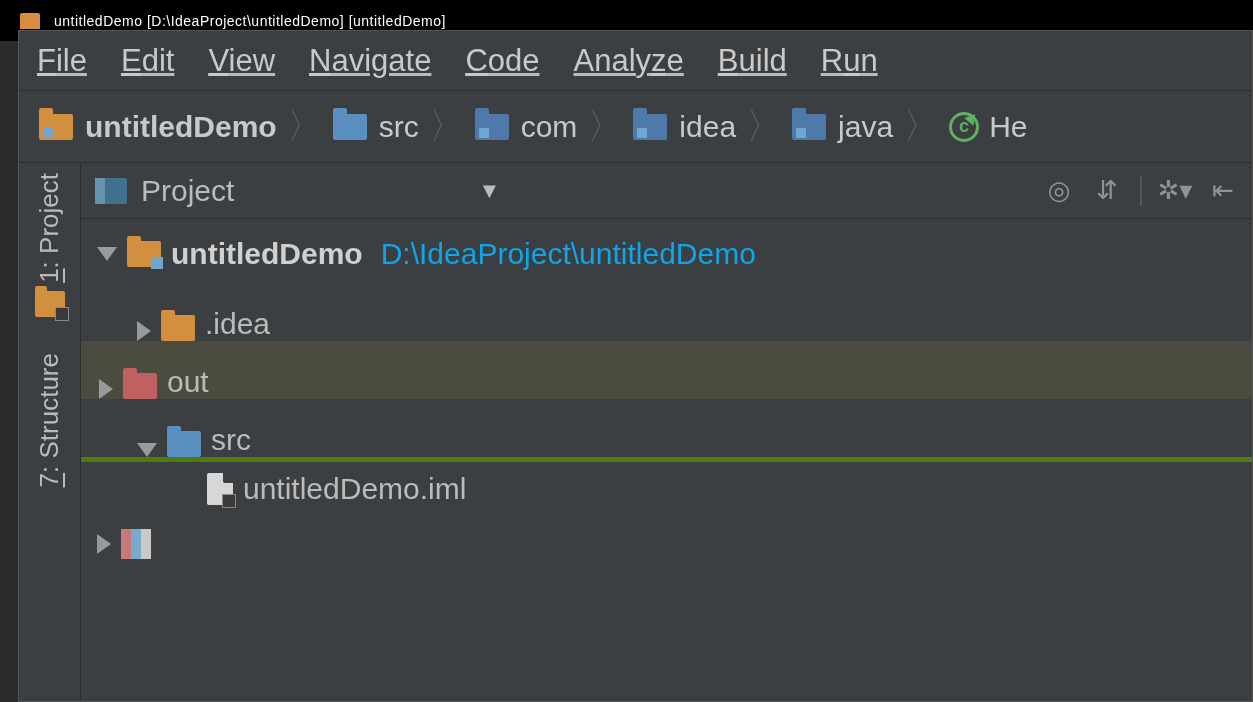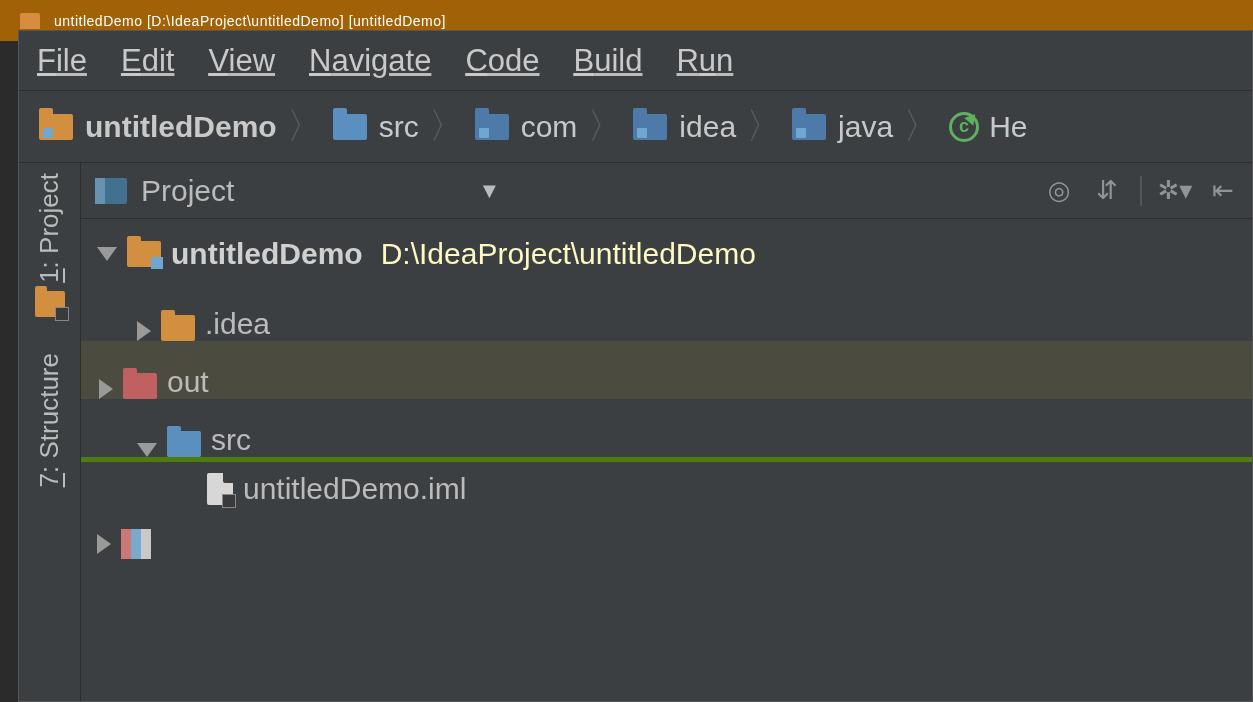--- a/index.html
+++ b/index.html
@@ -8,21 +8,21 @@
     height: 702px;
     background: #2b2b2b;
     font-family: "Segoe UI", sans-serif;
     overflow: hidden;
     color: #bbbbbb;
   }
 
   
   .titlebar {
     height: 41px;
-    background: #a16207;
+    background: #000000;
     display: flex;
     align-items: center;
     padding: 0 20px;
     color: #ffffff;
     font-size: 14px;
     letter-spacing: 0.5px;
     overflow: hidden;
     white-space: nowrap;
   }
   .titlebar .app-icon {
@@ -290,41 +290,42 @@
   .file-icon::after{
     content:"";position:absolute;right:-3px;bottom:-3px;width:12px;height:12px;
     background:#3a3a3a;border:1px solid #888;
   }
   .lib-icon {
     width:30px;height:30px;position:relative;
     background:linear-gradient(90deg,#c77 0 33%,#7ac 33% 66%,#c9c9c9 66% 100%);
   }
   .row-text { }
   .row-strong { font-weight:700; color:#d0d0d0; }
-  .row-dim { color:#fef9c3; margin-left:8px; }
+  .row-dim { color:#0ea5e9; margin-left:8px; }
 
   .indent-1 { padding-left:56px;align-items:flex-end; }
   .indent-2 { padding-left:96px; }
 </style>
 </head>
 <body>
 
 <div class="titlebar">
   <span class="app-icon"></span>
   <span>untitledDemo   [D:\IdeaProject\untitledDemo]   [untitledDemo]</span>
 </div>
 
 <div class="ide-frame">
 
   <div class="menu-bar">
     <div class="menu-item"><span class="mnemonic">F</span><span>ile</span></div>
     <div class="menu-item"><span class="mnemonic">E</span><span>dit</span></div>
     <div class="menu-item"><span class="mnemonic">V</span><span>iew</span></div>
     <div class="menu-item"><span class="mnemonic">N</span><span>avigate</span></div>
     <div class="menu-item"><span class="mnemonic">C</span><span>ode</span></div>
+    <div class="menu-item"><span>Analy</span><span class="mnemonic">z</span><span>e</span></div>
     <div class="menu-item"><span class="mnemonic">B</span><span>uild</span></div>
     <div class="menu-item"><span>R</span><span class="mnemonic">u</span><span>n</span></div>
   </div>
 
   <div class="breadcrumb-bar">
     <div class="crumb bold">
       <span class="folder-icon folder-yellow">
           <span class="dot"></span>
         </span>
       <span>untitledDemo</span>

